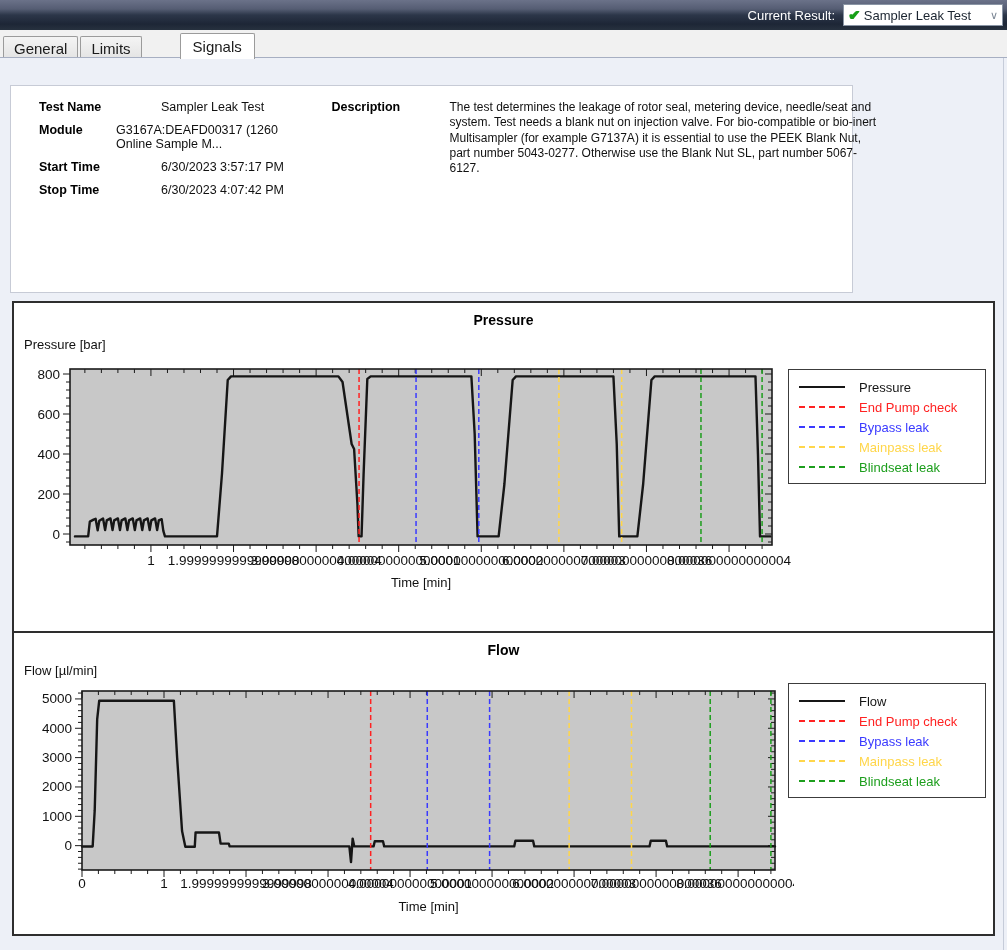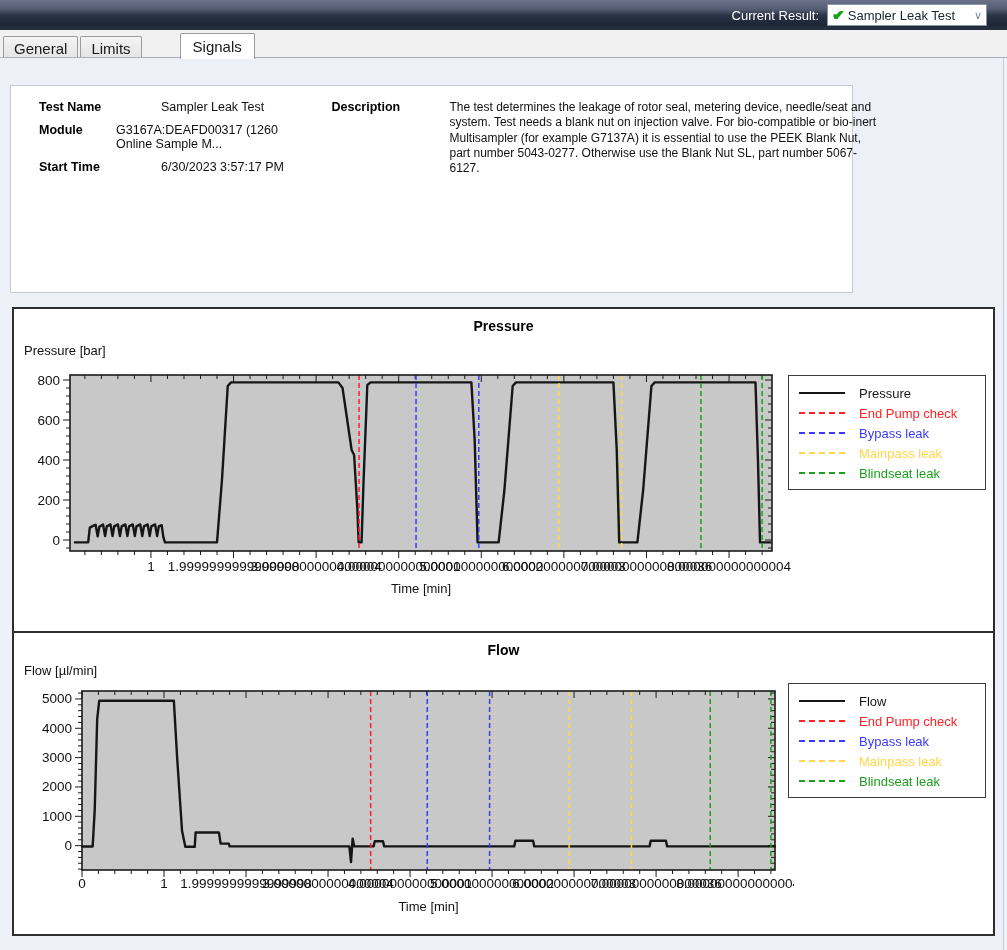--- a/index.html
+++ b/index.html
@@ -1,20 +1,20 @@
 <!DOCTYPE html>
 <html><head>
 <meta charset="utf-8">
 <style>
   html,body{margin:0;padding:0;width:1007px;height:950px;overflow:hidden;
     font-family:"Liberation Sans",sans-serif;background:#edf0f7;}
   
   .titlebar{position:absolute;left:0;top:0;width:1007px;height:30px;
     background:linear-gradient(180deg,#6b7289 0%,#555d73 30%,#2c3649 50%,#1d2636 80%,#27313f 100%);
-    display:flex;align-items:center;justify-content:flex-end;box-sizing:border-box;padding-right:20px;}
+    display:flex;align-items:center;justify-content:flex-end;box-sizing:border-box;padding-right:4px;}
   .cr-label{color:#ffffff;font-size:13px;margin-right:8px;}
   .dropdown{background:#ffffff;border:1px solid #8a95a5;height:22px;width:160px;
     display:flex;align-items:center;box-sizing:border-box;padding:0 4px;gap:4px;}
   .dropdown .check{color:#18a018;font-weight:bold;font-size:14px;line-height:1;
     text-shadow:1px 0 0 #18a018;}
   .dropdown .val{font-size:13px;color:#1b2430;flex:1;white-space:nowrap;overflow:hidden;}
   .dropdown .chev{color:#7c8795;font-size:11px;}
   
   .tabstrip{position:absolute;left:0;top:30px;width:1007px;height:27px;background:#f1f1f1;
     display:flex;align-items:flex-end;padding-left:3px;box-sizing:border-box;}
@@ -34,21 +34,21 @@
   .irow{display:flex;margin-bottom:9px;}
   .irow .lbl{width:122px;font-weight:bold;font-size:12.5px;color:#000;}
   .irow .val{font-size:12.5px;color:#111;}
   .val.status{font-weight:bold;}
   .info-right{display:flex;flex:1;margin-left:44px;}
   .desc-lbl{width:118px;font-weight:bold;font-size:12.5px;color:#000;}
   .desc-text{width:428px;font-size:12px;color:#111;line-height:1.28;}
   
   .chart-panel{position:absolute;left:12px;width:983px;background:#ffffff;
     border:2px solid #2e2e2e;box-sizing:border-box;}
-  .chart-panel.pressure{top:249px;height:352px;}
+  .chart-panel.pressure{top:243px;height:352px;}
   .chart-panel.flow{top:573px;height:305px;}
   .chart-title{text-align:center;font-weight:bold;font-size:14px;color:#000;margin-top:9px;}
   .chart-svg{position:absolute;left:2px;}
   .pressure .chart-svg{top:30px;}
   .flow .chart-svg{top:28px;}
   .legend{position:absolute;width:198px;background:#ffffff;border:1px solid #3c3c3c;
     box-sizing:border-box;padding:7px 8px 6px 10px;}
   .pressure .legend{right:7px;top:66px;}
   .flow .legend{right:7px;top:50px;}
   .leg-row{display:flex;align-items:center;height:20px;}
@@ -82,20 +82,24 @@
           <span class="lbl">Test Name</span>
           <span class="val">Sampler Leak Test</span>
         </div>
         <div class="irow">
           <span class="lbl">Module</span>
           <span class="val">G3167A:DEAFD00317 (1260 Online Sample M...</span>
         </div>
         <div class="irow">
           <span class="lbl">Start Time</span>
           <span class="val">6/30/2023 3:57:17 PM</span>
+        </div>
+        <div class="irow">
+          <span class="lbl">Stop Time</span>
+          <span class="val">6/30/2023 4:07:42 PM</span>
         </div>
       </div>
       <div class="info-right">
         <span class="desc-lbl">Description</span>
         <span class="desc-text">The test determines the leakage of rotor seal, metering device, needle/seat and system. Test needs a blank nut on injection valve. For bio-compatible or bio-inert Multisampler (for example G7137A) it is essential to use the PEEK Blank Nut, part number 5043-0277. Otherwise use the Blank Nut SL, part number 5067-6127.</span>
       </div>
     </div>
   </div>
 
   <div class="chart-panel pressure">

